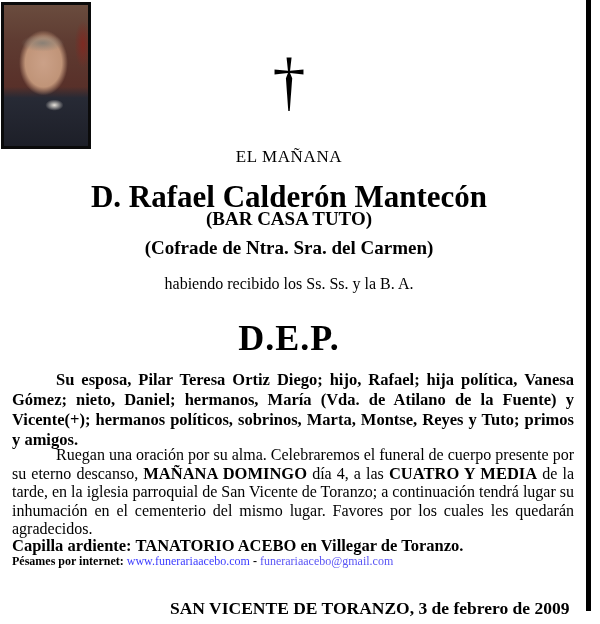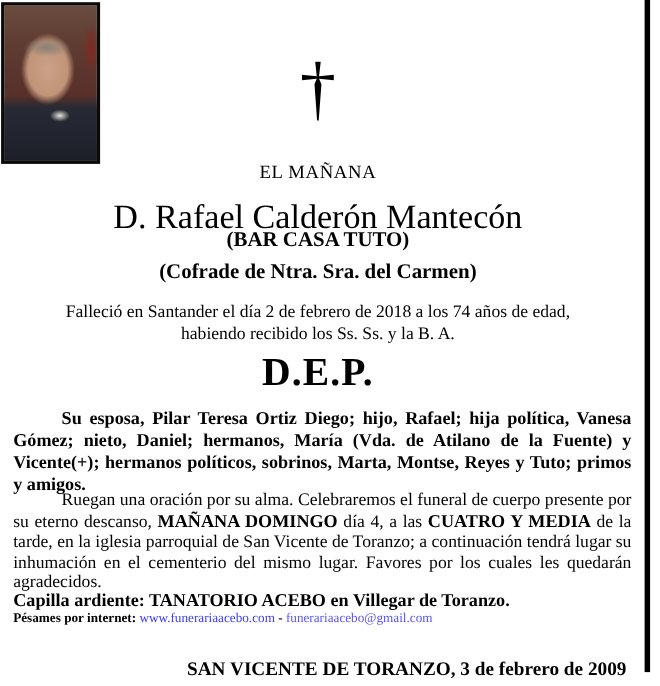--- a/index.html
+++ b/index.html
@@ -31,21 +31,21 @@
   .rule-right {
     position: absolute; left: 586px; top: 0;
     width: 5px; height: 611px;
     background: #000000;
   }
 
   .centered { position: absolute; left: 0; width: 578px; text-align: center; }
 
   .cross-block  { top: 50px; font-size: 66px; line-height: 62px; }
   .el-senor     { top: 147px; font-size: 17px; letter-spacing: 0.6px; }
-  .deceased     { top: 179px; font-size: 31px; font-weight: normal; }
+  .deceased     { top: 179px; font-size: 31px; font-weight: bold; }
   .alias        { top: 208px; font-size: 19px; font-weight: bold; }
   .cofrade      { top: 237px; font-size: 19px; font-weight: bold; text-align: center; }
   .fallecio     { top: 274px; font-size: 16px; line-height: 20px; }
   .dep          { top: 317px; font-size: 36px; font-weight: bold; letter-spacing: 1px; }
 
   .para {
     position: absolute; left: 12px; width: 562px;
     text-align: justify; text-indent: 44px;
   }
   .family-para  { top: 370px; font-size: 16.5px; line-height: 20px; font-weight: bold; }
@@ -78,21 +78,20 @@
 
 <div class="centered el-senor">EL MAÑANA</div>
 
 <div class="centered deceased">D. Rafael Calderón Mantecón</div>
 
 <div class="centered alias">(BAR CASA TUTO)</div>
 
 <div class="centered cofrade">(Cofrade de Ntra. Sra. del Carmen)</div>
 
 <div class="centered fallecio">
-  <div>Falleció en Santander el día 2 de febrero de 2018 a los 74 años de edad,</div>
   <div>habiendo recibido los Ss. Ss. y la B. A.</div>
 </div>
 
 <div class="centered dep">D.E.P.</div>
 
 <div class="para family-para">Su esposa, Pilar Teresa Ortiz Diego; hijo, Rafael; hija política, Vanesa Gómez; nieto, Daniel; hermanos, María (Vda. de Atilano de la Fuente) y Vicente(+); hermanos políticos, sobrinos, Marta, Montse, Reyes y Tuto; primos y amigos.</div>
 
 <div class="para funeral-para"><span>Ruegan una oración por su alma. Celebraremos el funeral de cuerpo presente por su eterno descanso, </span><b>MAÑANA DOMINGO</b><span> día 4, a las </span><b>CUATRO Y MEDIA</b><span> de la tarde, en la iglesia parroquial de San Vicente de Toranzo; a continuación tendrá lugar su inhumación en el cementerio del mismo lugar. Favores por los cuales les quedarán agradecidos.</span></div>
 
 <div class="capilla-line">Capilla ardiente: TANATORIO ACEBO en Villegar de Toranzo.</div>

